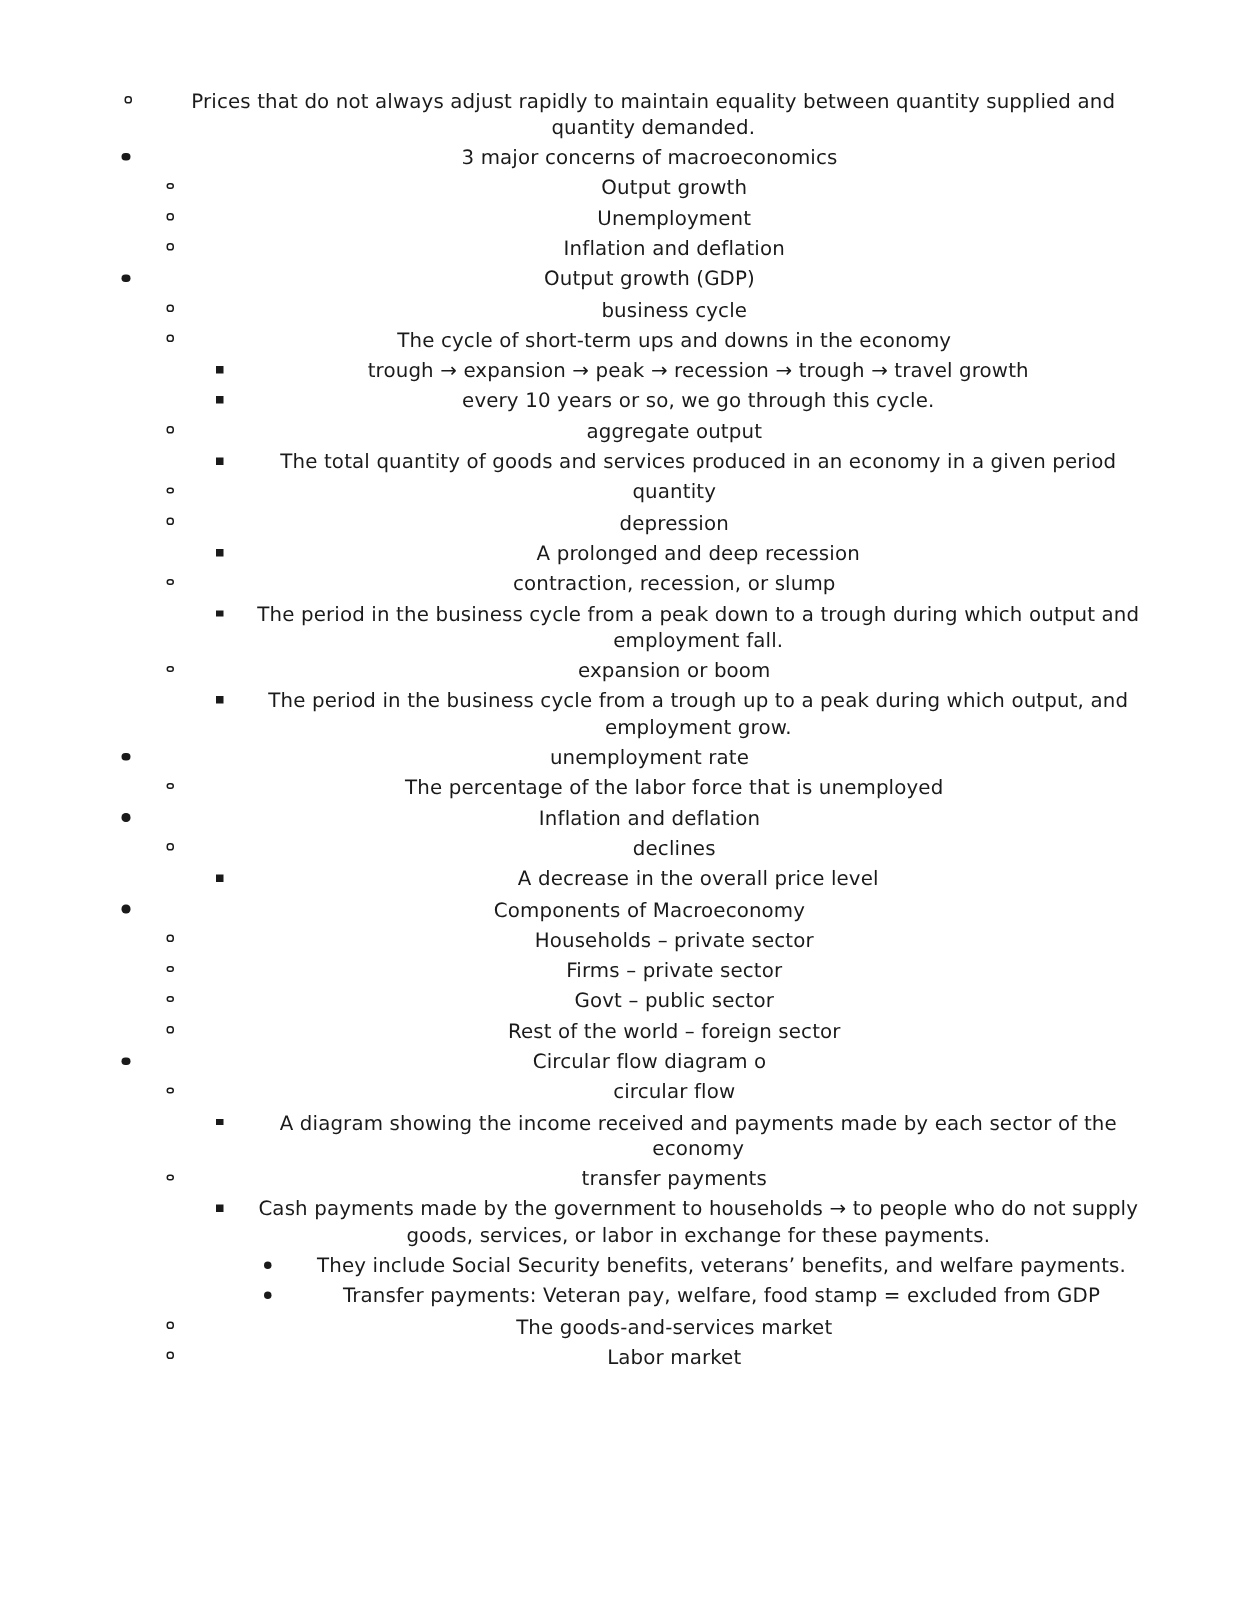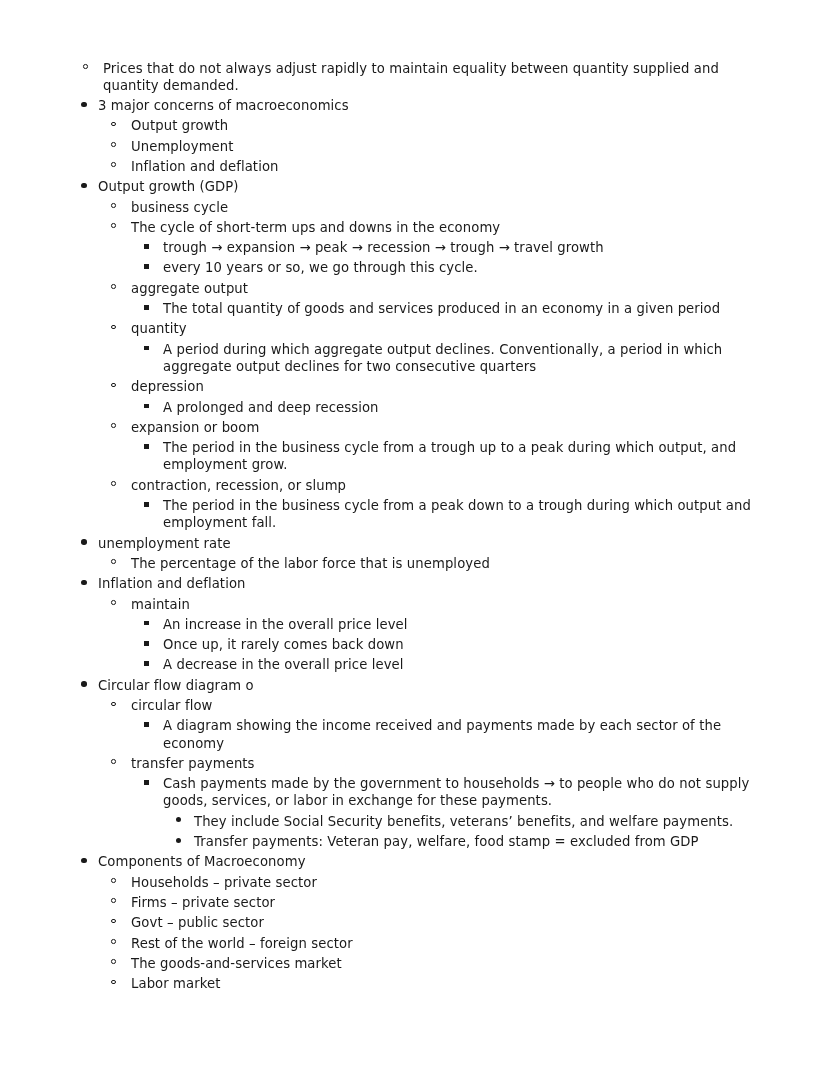--- a/index.html
+++ b/index.html
@@ -91,20 +91,21 @@
     top: 6px;
     width: 5px;
     height: 5px;
     border-radius: 50%;
     background: #1a1a1a;
   }
   .row {
     position: relative;
     display: block;
     padding: 1.5px 0 1.5px 0;
+    text-align: center;
   }
   .text {
     display: block;
   }
 </style>
 </head>
 <body>
 
 <div class="page">
   <ul class="outline" id="outline-root">
@@ -181,68 +182,60 @@
                   <span class="text">The total quantity of goods and services produced in an economy in a given period</span>
                 </span>
                 <ul></ul>
               </li>
             </ul>
           </li>
           <li class="node lvl2">
             <span class="row">
               <span class="text">quantity</span>
             </span>
-            <ul>
-              <li class="node lvl3">
-                <span class="row">
-                  <span class="text">A period during which aggregate output declines. Conventionally, a period in which aggregate output declines for two consecutive quarters</span>
-                </span>
-                <ul></ul>
-              </li>
-            </ul>
           </li>
           <li class="node lvl2">
             <span class="row">
               <span class="text">depression</span>
             </span>
             <ul>
               <li class="node lvl3">
                 <span class="row">
                   <span class="text">A prolonged and deep recession</span>
                 </span>
                 <ul></ul>
               </li>
             </ul>
           </li>
           <li class="node lvl2">
             <span class="row">
+              <span class="text">contraction, recession, or slump</span>
+            </span>
+            <ul>
+              <li class="node lvl3">
+                <span class="row">
+                  <span class="text">The period in the business cycle from a peak down to a trough during which output and employment fall.</span>
+                </span>
+                <ul></ul>
+              </li>
+            </ul>
+          </li>
+          <li class="node lvl2">
+            <span class="row">
               <span class="text">expansion or boom</span>
             </span>
             <ul>
               <li class="node lvl3">
                 <span class="row">
                   <span class="text">The period in the business cycle from a trough up to a peak during which output, and employment grow.</span>
                 </span>
                 <ul></ul>
               </li>
             </ul>
           </li>
-          <li class="node lvl2">
-            <span class="row">
-              <span class="text">contraction, recession, or slump</span>
-            </span>
-            <ul>
-              <li class="node lvl3">
-                <span class="row">
-                  <span class="text">The period in the business cycle from a peak down to a trough during which output and employment fall.</span>
-                </span>
-                <ul></ul>
-              </li>
-            </ul>
-          </li>
         </ul>
       </li>
       <li class="node lvl1">
         <span class="row">
           <span class="text">unemployment rate</span>
         </span>
         <ul>
           <li class="node lvl2">
             <span class="row">
               <span class="text">The percentage of the labor force that is unemployed</span>
@@ -251,46 +244,63 @@
           </li>
         </ul>
       </li>
       <li class="node lvl1">
         <span class="row">
           <span class="text">Inflation and deflation</span>
         </span>
         <ul>
           <li class="node lvl2">
             <span class="row">
-              <span class="text">maintain</span>
-            </span>
-            <ul>
-              <li class="node lvl3">
-                <span class="row">
-                  <span class="text">An increase in the overall price level</span>
-                </span>
-                <ul></ul>
-              </li>
-              <li class="node lvl3">
-                <span class="row">
-                  <span class="text">Once up, it rarely comes back down</span>
-                </span>
-                <ul></ul>
-              </li>
-            </ul>
+              <span class="text">declines</span>
+            </span>
           </li>
           <li class="node lvl2">
             <ul>
               <li class="node lvl3">
                 <span class="row">
                   <span class="text">A decrease in the overall price level</span>
                 </span>
                 <ul></ul>
               </li>
             </ul>
+          </li>
+        </ul>
+      </li>
+      <li class="node lvl1">
+        <span class="row">
+          <span class="text">Components of Macroeconomy</span>
+        </span>
+        <ul>
+          <li class="node lvl2">
+            <span class="row">
+              <span class="text">Households – private sector</span>
+            </span>
+            <ul></ul>
+          </li>
+          <li class="node lvl2">
+            <span class="row">
+              <span class="text">Firms – private sector</span>
+            </span>
+            <ul></ul>
+          </li>
+          <li class="node lvl2">
+            <span class="row">
+              <span class="text">Govt – public sector</span>
+            </span>
+            <ul></ul>
+          </li>
+          <li class="node lvl2">
+            <span class="row">
+              <span class="text">Rest of the world – foreign sector</span>
+            </span>
+            <ul></ul>
           </li>
         </ul>
       </li>
       <li class="node lvl1">
         <span class="row">
           <span class="text">Circular flow diagram o</span>
         </span>
         <ul>
           <li class="node lvl2">
             <span class="row">
@@ -327,51 +337,20 @@
                     </span>
                     <ul></ul>
                   </li>
                 </ul>
               </li>
             </ul>
           </li>
         </ul>
       </li>
       <li class="node lvl1">
-        <span class="row">
-          <span class="text">Components of Macroeconomy</span>
-        </span>
-        <ul>
-          <li class="node lvl2">
-            <span class="row">
-              <span class="text">Households – private sector</span>
-            </span>
-            <ul></ul>
-          </li>
-          <li class="node lvl2">
-            <span class="row">
-              <span class="text">Firms – private sector</span>
-            </span>
-            <ul></ul>
-          </li>
-          <li class="node lvl2">
-            <span class="row">
-              <span class="text">Govt – public sector</span>
-            </span>
-            <ul></ul>
-          </li>
-          <li class="node lvl2">
-            <span class="row">
-              <span class="text">Rest of the world – foreign sector</span>
-            </span>
-            <ul></ul>
-          </li>
-        </ul>
-      </li>
-      <li class="node lvl1">
         <ul>
           <li class="node lvl2">
             <span class="row">
               <span class="text">The goods-and-services market</span>
             </span>
             <ul></ul>
           </li>
           <li class="node lvl2">
             <span class="row">
               <span class="text">Labor market</span>

